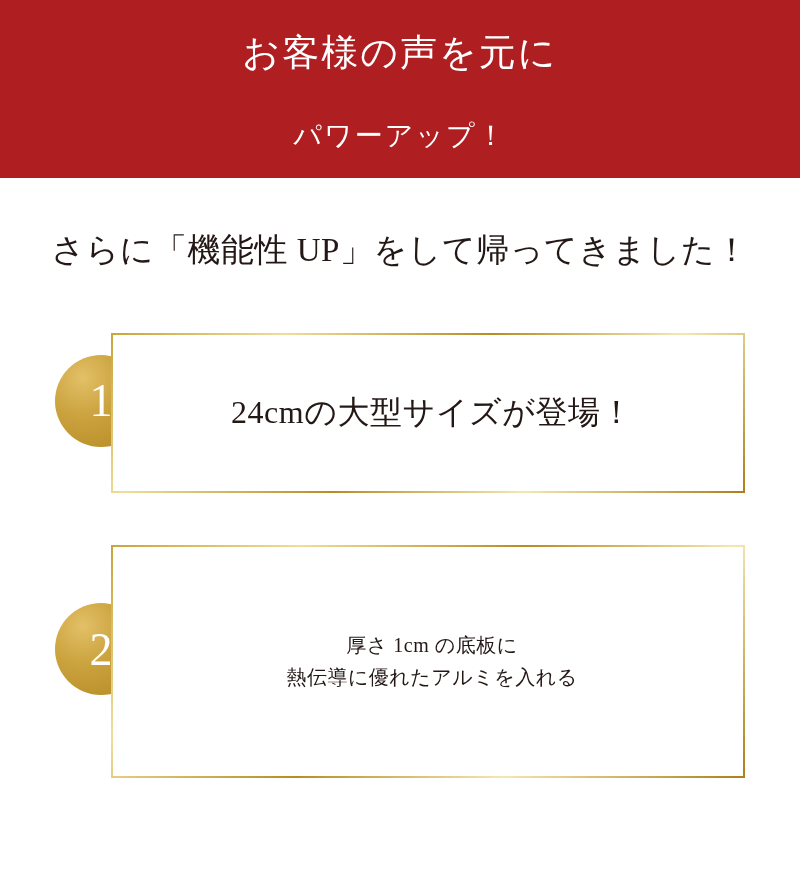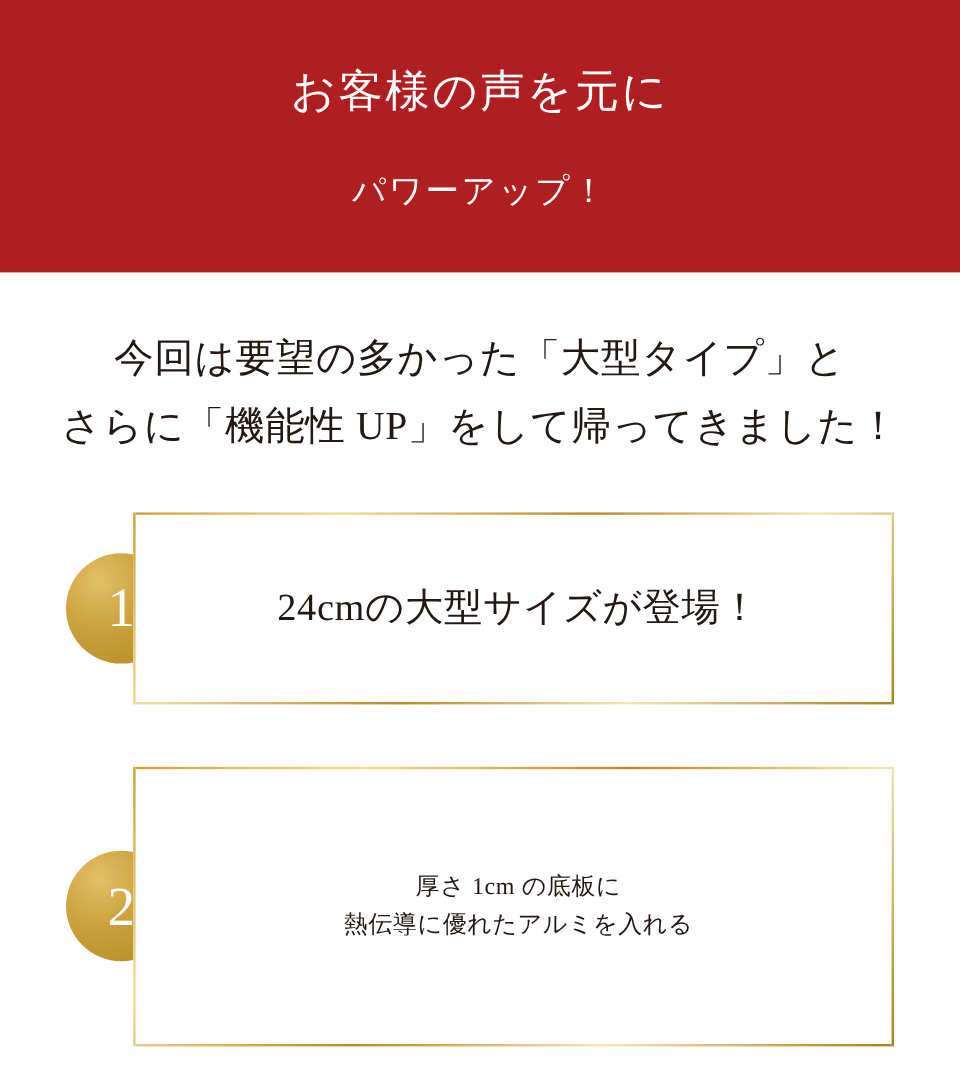--- a/index.html
+++ b/index.html
@@ -17,21 +17,21 @@
 
   .page {
     position: relative;
     width: 800px;
     height: 894px;
   }
 
   
   .banner {
     width: 800px;
-    height: 227px;
+    height: 178px;
     background: #af1e20;
     color: #ffffff;
     display: flex;
     flex-direction: column;
     align-items: center;
     justify-content: center;
     box-sizing: border-box;
     padding-top: 4px;
     gap: 32px;
   }
@@ -75,21 +75,21 @@
     width: 690px;
     height: 160px;
   }
   .feature + .feature {
     margin-top: 52px;
   }
 
   .feature-box {
     position: absolute;
     left: 56px;
-    top: 0;
+    top: 12px;
     width: 634px;
     height: 160px;
     box-sizing: border-box;
     border: 2px solid transparent;
     border-image: linear-gradient(135deg, #c9a43a 0%, #efdd9a 22%, #b88c23 48%, #f3e7b2 72%, #ae7f19 100%) 1;
     display: flex;
     align-items: center;
     justify-content: center;
     background: #ffffff;
   }
@@ -139,21 +139,20 @@
 <body>
 
 <div class="page">
 
   <div class="banner">
     <div class="banner-line1">お客様の声を元に</div>
     <div class="banner-line2">パワーアップ！</div>
   </div>
 
   <div class="lead">
-    <span class="row">今回は要望の多かった「大型タイプ」と</span>
     <span class="row">さらに「機能性 UP」をして帰ってきました！</span>
   </div>
 
   <div class="features">
 
     <div class="feature">
       <div class="badge">1</div>
       <div class="feature-box">
         <div class="feature-text">
           <span class="tline">24cmの大型サイズが登場！</span>

